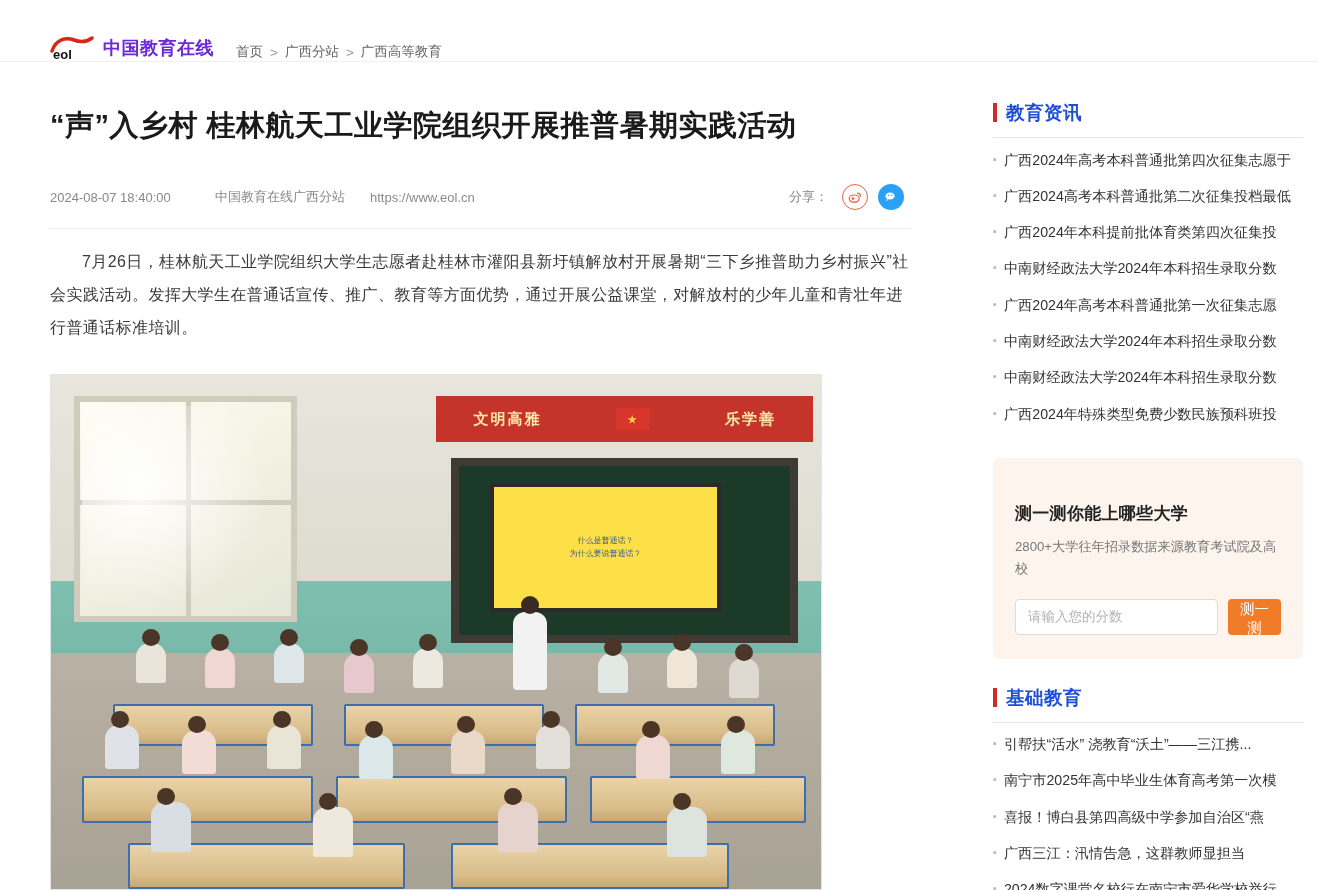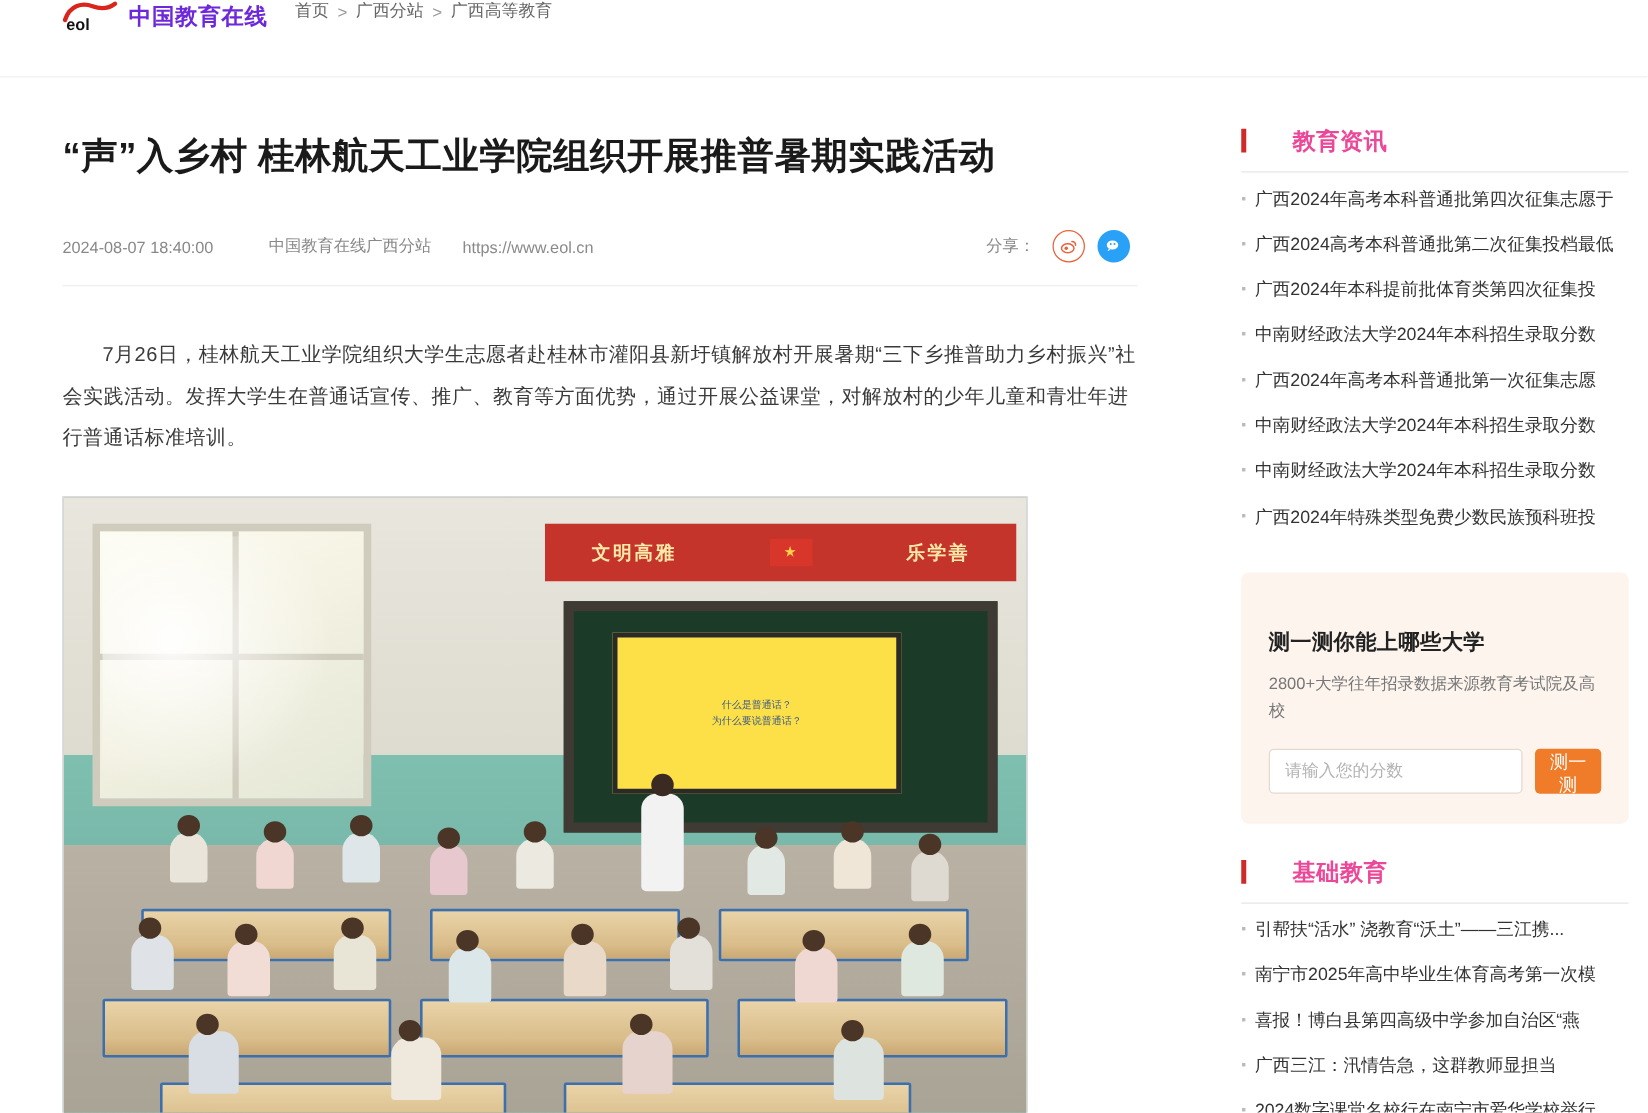--- a/index.html
+++ b/index.html
@@ -16,21 +16,21 @@
   }
   .page {
     position: relative;
     width: 1318px;
     height: 890px;
     background: #fff;
   }
   
   .header {
     display: flex;
-    align-items: flex-start;
+    align-items: flex-end;
     height: 62px;
     padding: 0 0 0 50px;
     border-bottom: 1px solid #f0f0f0;
     box-sizing: border-box;
   }
   .logo-wrap {
     display: flex;
     align-items: center;
     gap: 9px;
   }
@@ -115,21 +115,21 @@
   }
   .share-weibo {
     border: 1px solid #e8633a;
     color: #e8633a;
   }
   .share-wechat {
     background: #29a1f7;
     color: #fff;
   }
   .article-body {
-    margin-top: 40px;
+    margin-top: 17px;
     font-size: 16px;
     line-height: 2.05;
     color: #3a3a3a;
     letter-spacing: 0.4px;
   }
   .article-body p { margin: 0; text-indent: 2em; }
   .article-photo {
     margin-top: 30px;
     width: 772px;
     height: 516px;
@@ -271,23 +271,22 @@
     border-bottom: 1px solid #e6e6e6;
   }
   .aside-bar {
     width: 4px;
     height: 19px;
     background: #cf2a2a;
   }
   .aside-title {
     font-size: 18.5px;
     font-weight: bold;
-    color: #ec4899;
+    color: #1d4ed8;
     letter-spacing: 0.5px;
-    margin-left: 28px;
   }
   .news-list { list-style: none; margin: 4px 0 0 0; padding: 0; }
   .news-list li {
     display: flex;
     align-items: flex-start;
     gap: 7px;
     font-size: 14.2px;
     color: #333;
     line-height: 1.5;
     padding: 7.5px 0;

